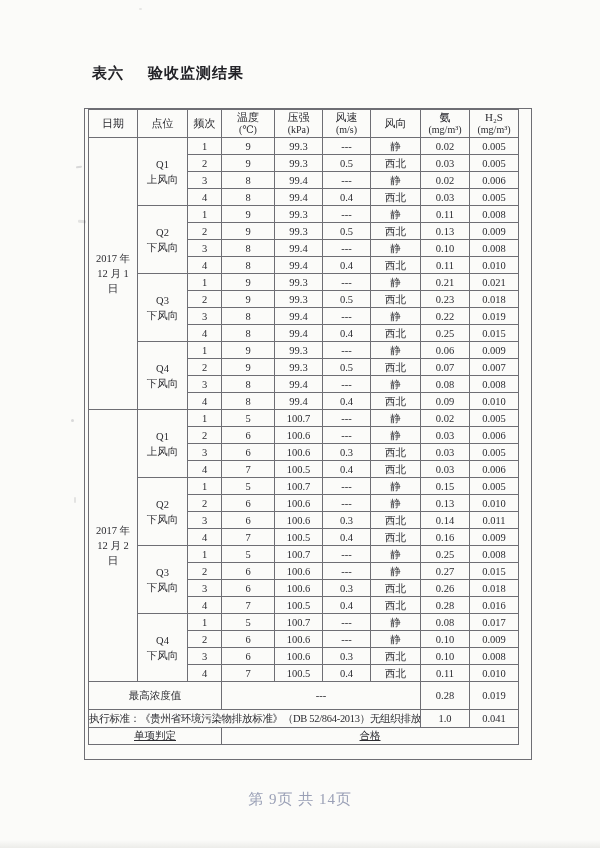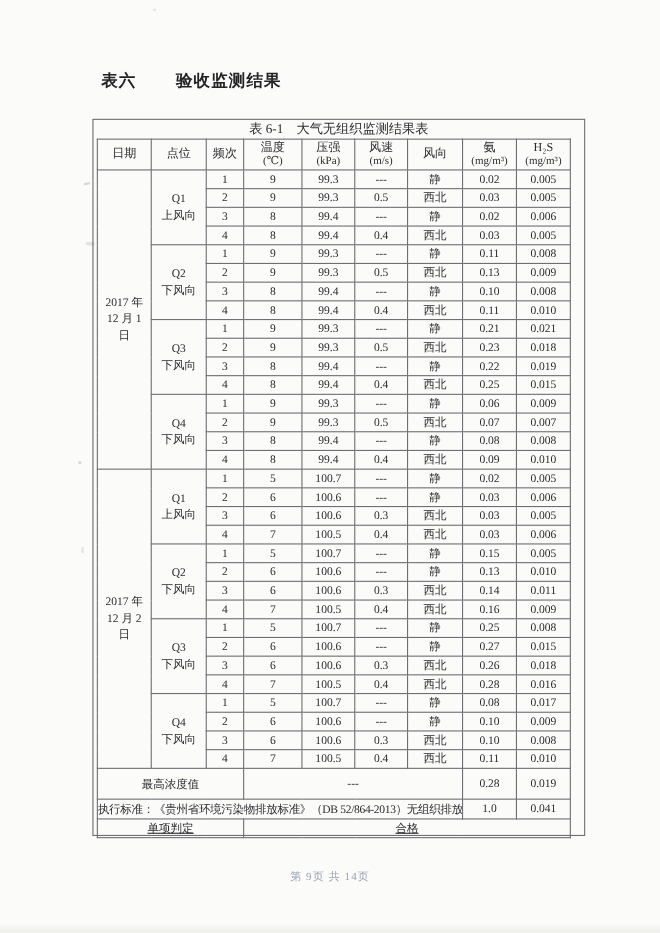--- a/index.html
+++ b/index.html
@@ -3,21 +3,21 @@
 <meta charset="utf-8">
 <style>
   html,body{margin:0;padding:0;}
   body{
     width:600px;height:848px;position:relative;overflow:hidden;
     background:#fbfbf9;
     font-family:"Liberation Serif","DejaVu Serif",serif;
     color:#2b2b30;
   }
   .heading{position:absolute;left:92px;top:64px;font-size:15px;font-weight:bold;color:#222227;letter-spacing:1px;}
-  .heading .lbl{margin-right:36px;}
+  .heading .lbl{margin-right:24px;}
   .tablebox{
     position:absolute;left:84px;top:108px;width:446px;height:650px;
     border:1px solid #6e6e74;background:transparent;
   }
   .caption{height:17px;line-height:17px;font-size:12px;text-align:center;color:#2b2b30;}
   table.grid{
     border-collapse:collapse;table-layout:fixed;
     margin-left:3px;width:430px;padding-left:44px;
   }
   table.grid th,table.grid td{
@@ -31,40 +31,39 @@
   tbody.rows td div{line-height:15px;}
   tr.maxrow{height:28px;}
   tr.stdrow{height:18px;}
   tr.judgerow{height:17px;text-decoration:underline;}
   td.stdtext{
     text-align:left;font-size:9.5px;letter-spacing:-0.3px;white-space:nowrap;
     padding-left:8px;
   }
   .pagefooter{
     position:absolute;left:0;top:790px;width:600px;text-align:center;
-    font-size:10px;color:#9aa0b6;letter-spacing:1px;
+    font-size:15px;color:#9aa0b6;letter-spacing:1px;
   }
   .speck{position:absolute;background:rgba(40,40,50,0.16);border-radius:1px;}
   .sp1{left:76px;top:166px;width:6px;height:2px;transform:rotate(-8deg);}
   .sp2{left:78px;top:220px;width:8px;height:3px;transform:rotate(6deg);opacity:.7;}
   .sp3{left:71px;top:419px;width:3px;height:3px;border-radius:50%;}
   .sp4{left:74px;top:497px;width:2px;height:6px;opacity:.7;}
   .sp5{left:139px;top:8px;width:3px;height:2px;opacity:.6;}
   .bottom-shade{position:absolute;left:0;bottom:0;width:600px;height:8px;
     background:linear-gradient(#fbfbf9,#ecece9);}
 </style>
 </head>
 <body>
 
 <div class="heading">
   <span class="lbl">表六</span><span>验收监测结果</span>
 </div>
 
 <div class="tablebox">
-  <div class="caption">表 6-1　大气无组织监测结果表</div>
   <table class="grid">
     <colgroup>
       <col style="width:49px">
         <col style="width:50px">
         <col style="width:34px">
       <col style="width:53px">
         <col style="width:48px">
         <col style="width:48px">
       <col style="width:50px">
         <col style="width:49px">

